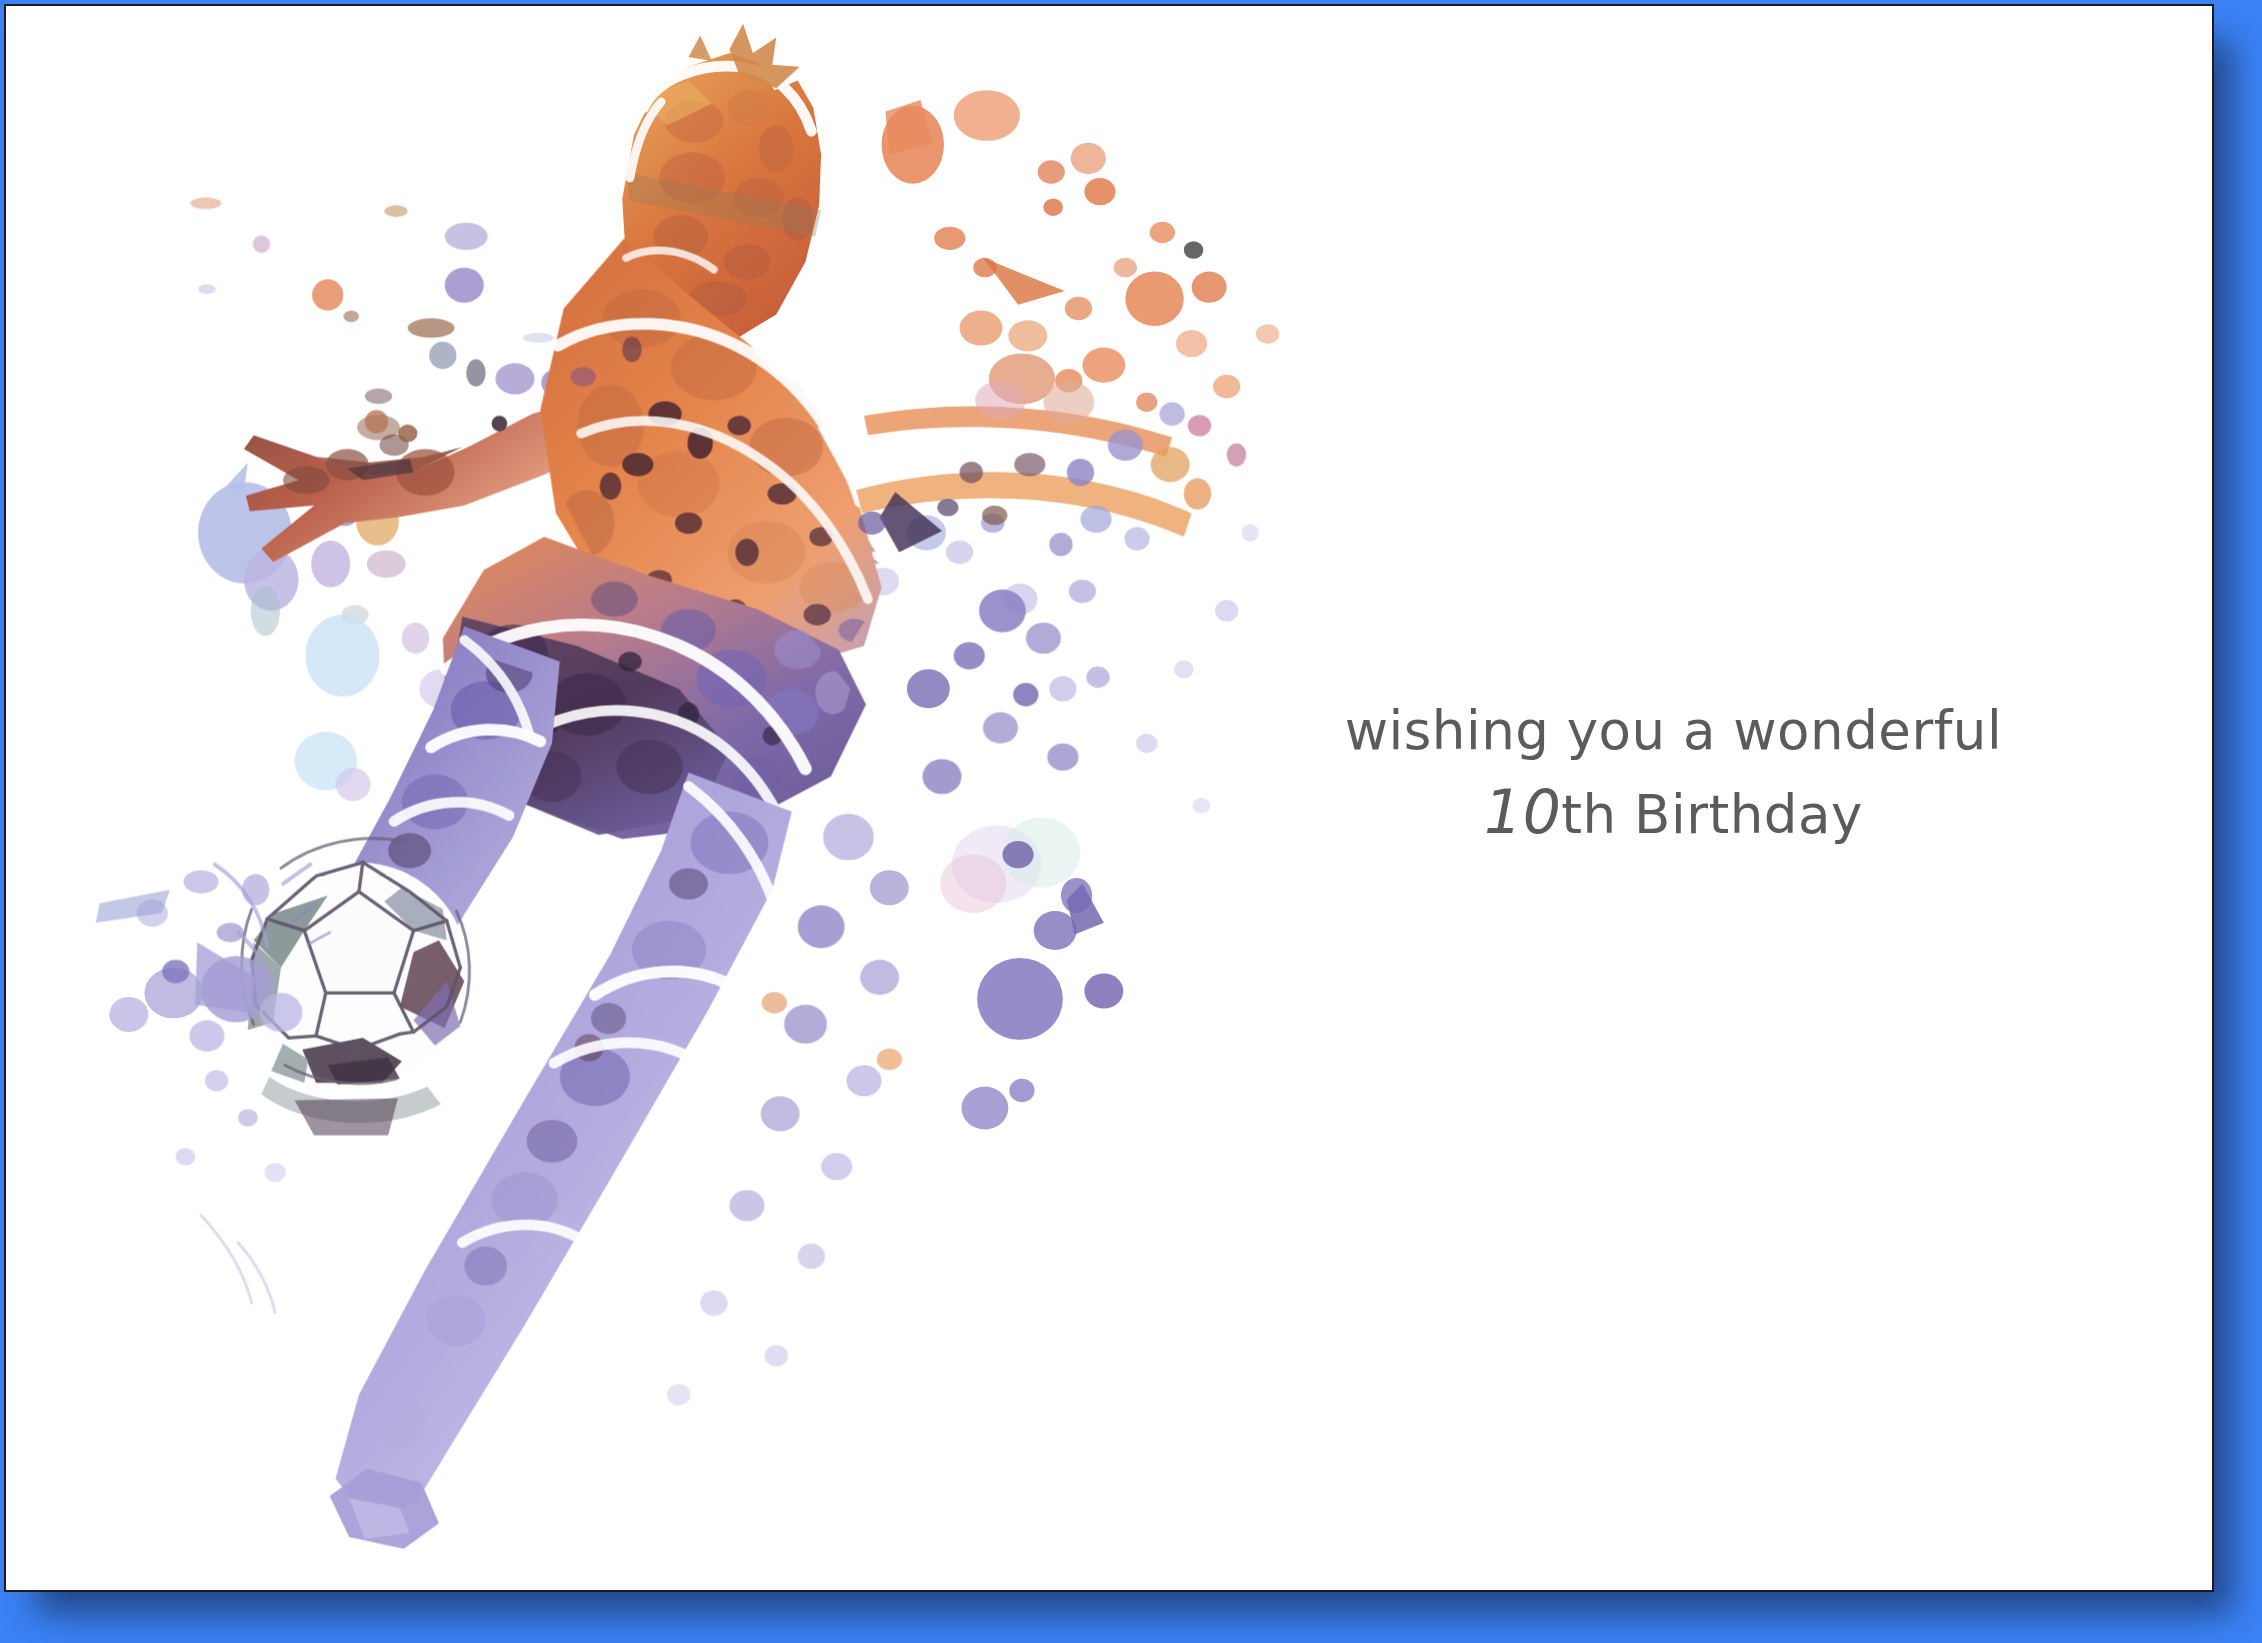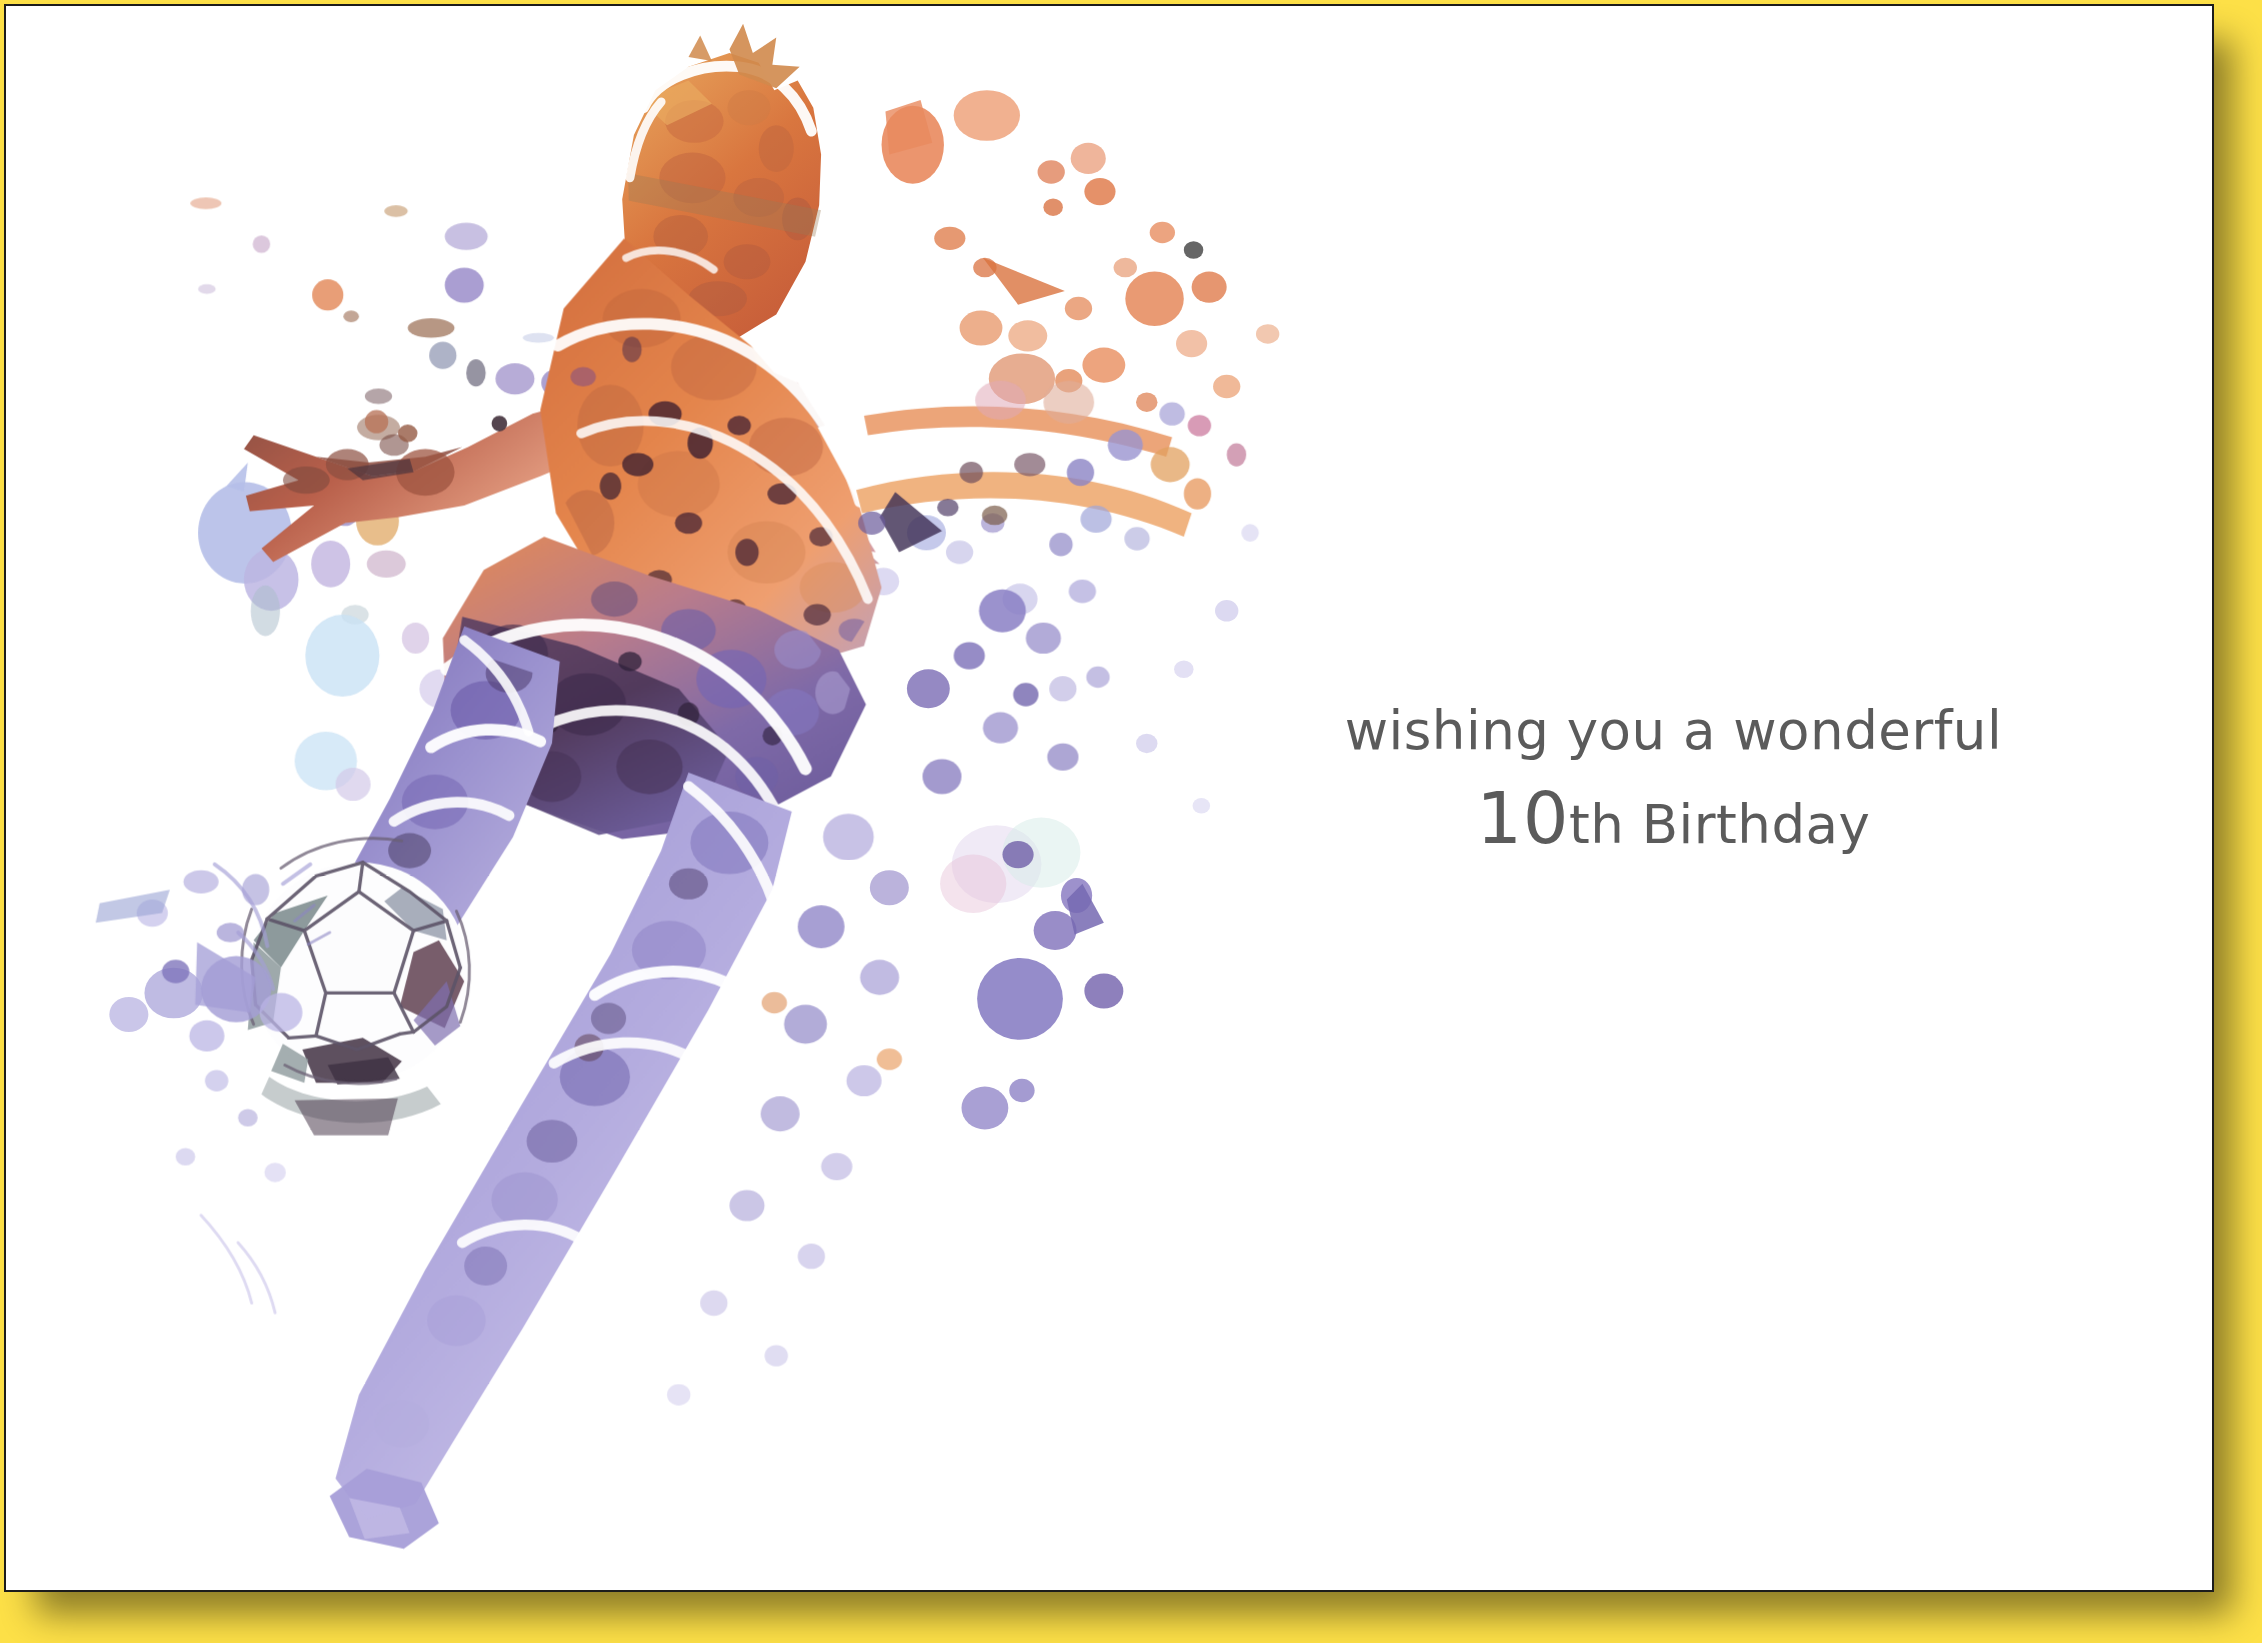--- a/index.html
+++ b/index.html
@@ -9,21 +9,21 @@
     width: 2263px;
     height: 1643px;
     overflow: hidden;
     font-family: "DejaVu Sans", sans-serif;
   }
 
   #stage {
     position: relative;
     width: 2263px;
     height: 1643px;
-    background: #fde047;
+    background: #3b82f6;
   }
 
   
   #card {
     position: absolute;
     left: 3.9px;
     top: 3.9px;
     width: 2210px;
     height: 1588px;
     background: #ffffff;
@@ -65,21 +65,22 @@
     white-space: nowrap;
   }
   #greeting .line2 {
     margin-top: 25px;
     font-size: 53px;
     line-height: 1.0;
     letter-spacing: 0.5px;
     white-space: nowrap;
   }
   #greeting .agenum {
-    font-size: 72px;
+    font-size: 60px;
+    font-style: italic;
   }
 </style>
 </head>
 <body>
 
 <div id="stage">
 
   <div id="card">
 
     <div id="artwork">

